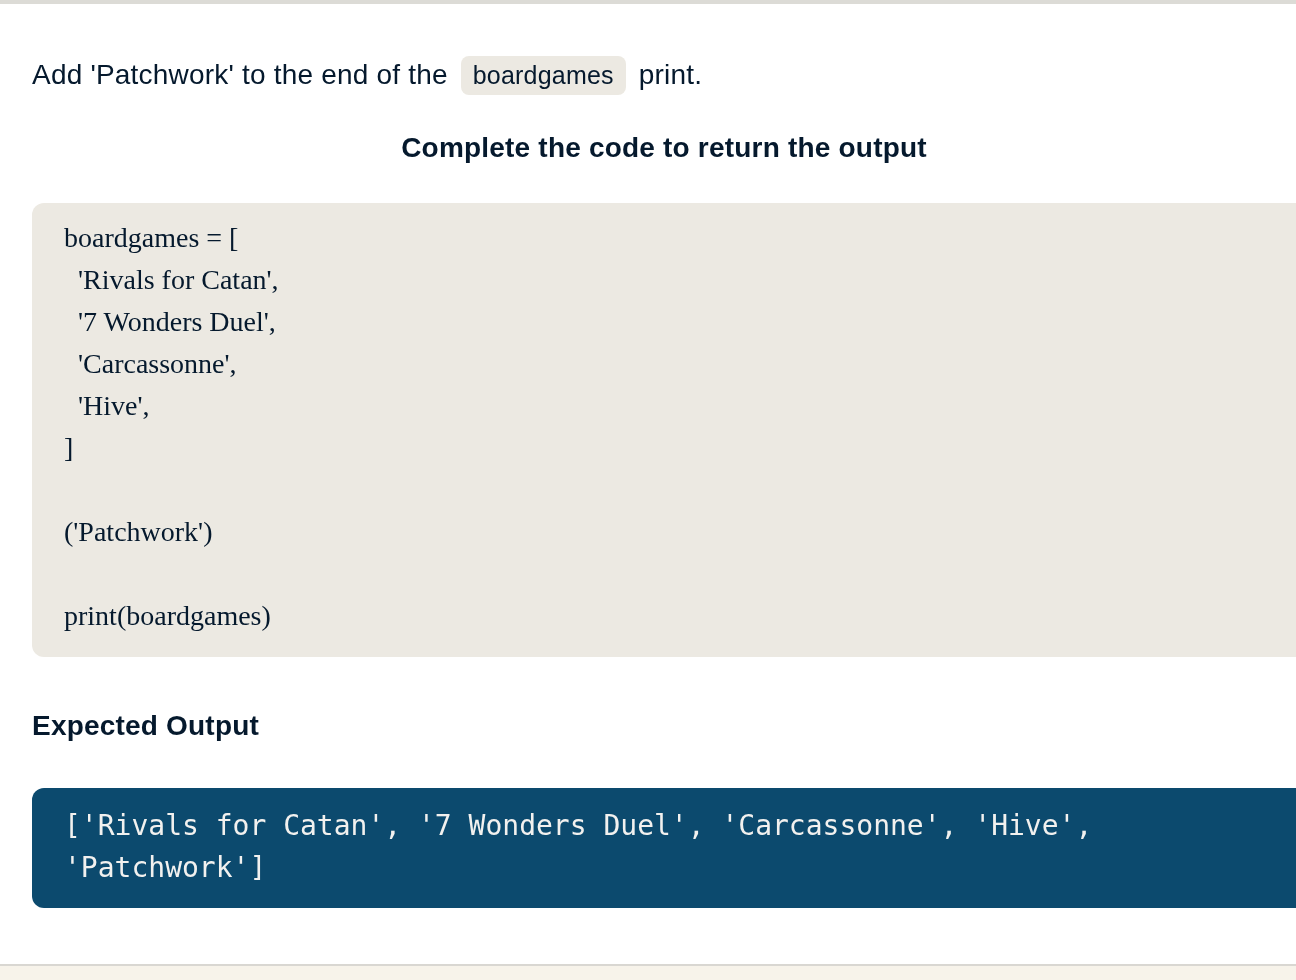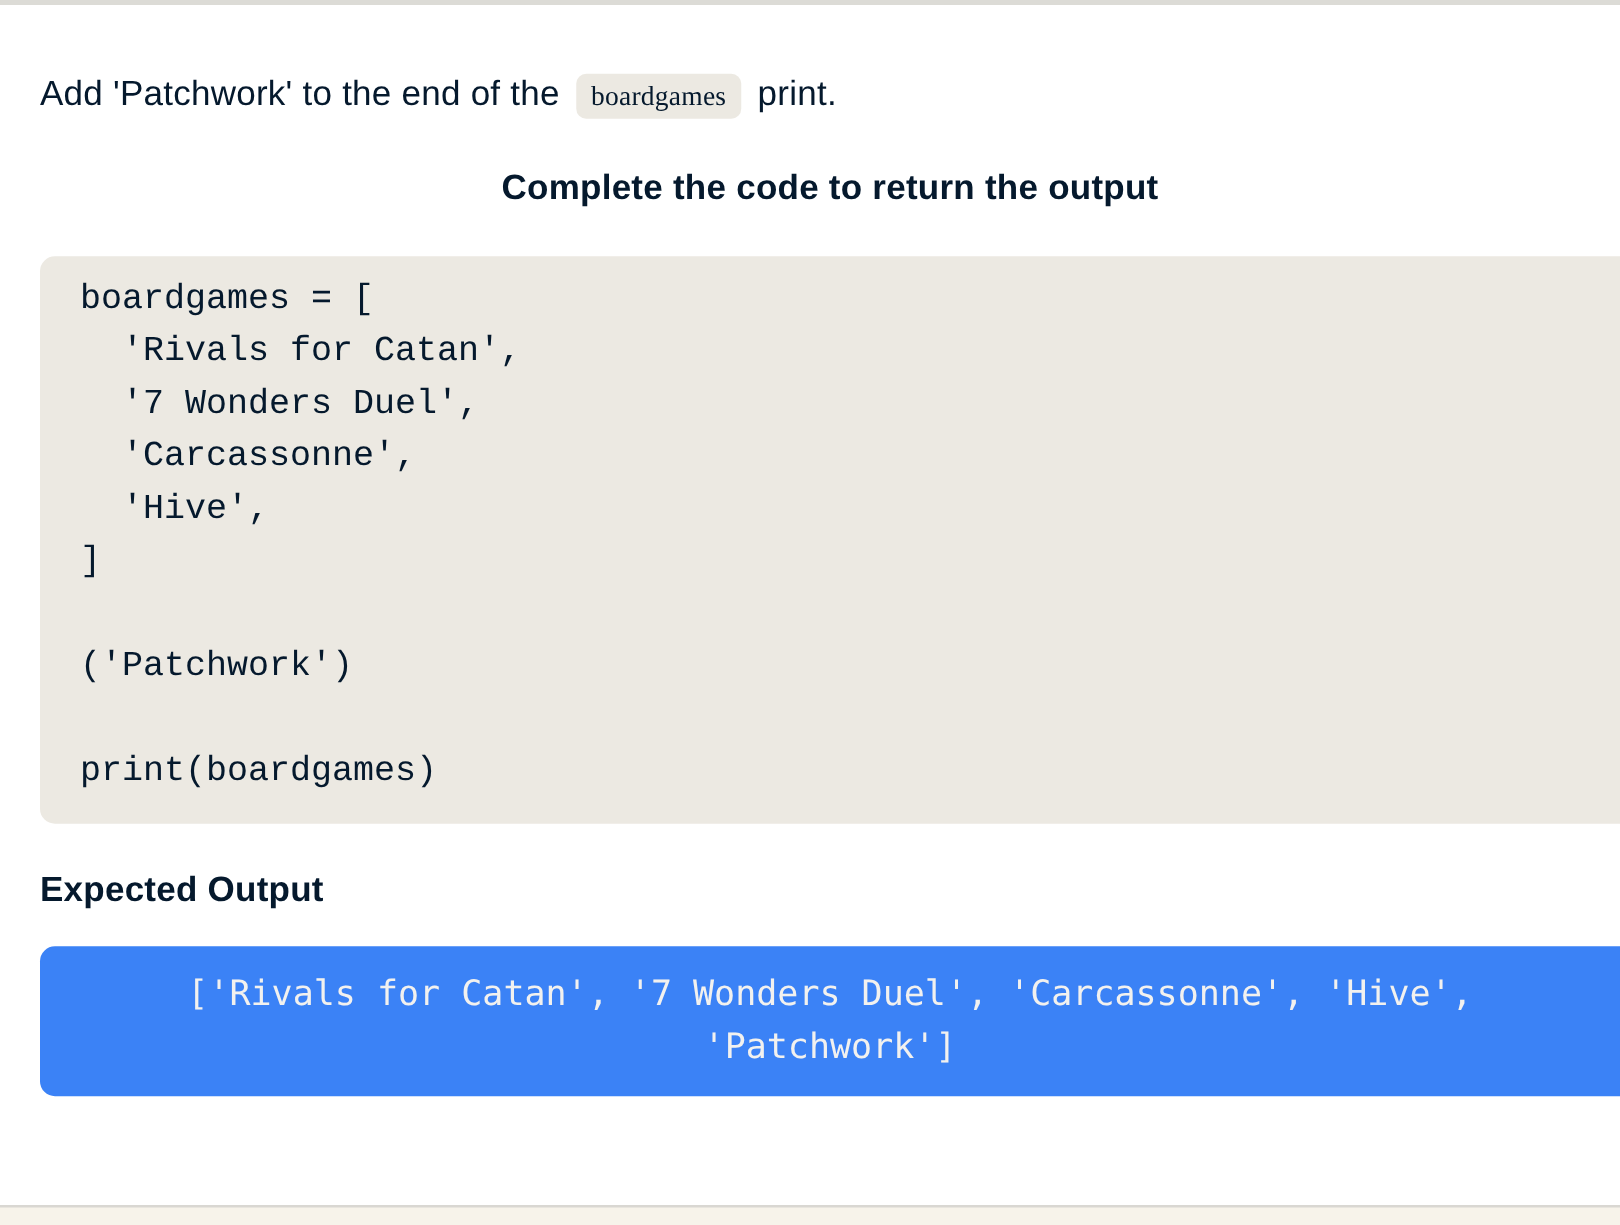--- a/index.html
+++ b/index.html
@@ -19,22 +19,22 @@
   .content {
     padding-left: 32px;
   }
   .prompt {
     margin-top: 49px;
     font-size: 28px;
     line-height: 44px;
     letter-spacing: 0.2px;
   }
   .inline-code-chip {
-    font-family: Liberation Serif, serif;
-    font-size: 22px;
+    font-family: Liberation Sans, sans-serif;
+    font-size: 25px;
     background: #ece9e2;
     border-radius: 8px;
     padding: 5px 12px 6px;
     margin: 0 5px;
     color: #05192d;
     white-space: nowrap;
   }
   h1.instruction {
     margin: 34px 0 0;
     font-size: 28px;
@@ -44,39 +44,38 @@
     text-align: center;
   }
   .code-block {
     margin-top: 38px;
     background: #ece9e2;
     border-radius: 12px 0 0 12px;
     padding: 14px 32px 20px;
   }
   .code-block pre {
     margin: 0;
-    font-family: Liberation Mono, monospace;
+    font-family: Liberation Serif, serif;
     font-size: 28px;
     line-height: 42px;
     color: #05192d;
     white-space: pre;
   }
   h2.expected {
-    margin: 36px 0 0;
+    margin: 52px 0 0;
     font-size: 28px;
     line-height: 34px;
     font-weight: 700;
     letter-spacing: 0.2px;
   }
   .output-block {
-    margin-top: 28px;
-    background: #3b82f6;
+    margin-top: 45px;
+    background: #0c4a6e;
     border-radius: 12px 0 0 12px;
     padding: 17px 32px 19px;
-    text-align: center;
   }
   .output-block pre {
     margin: 0;
     font-family: "DejaVu Sans Mono", monospace;
     font-size: 28px;
     line-height: 42px;
     color: #f2f1ef;
     white-space: pre-wrap;
     word-break: normal;
   }

